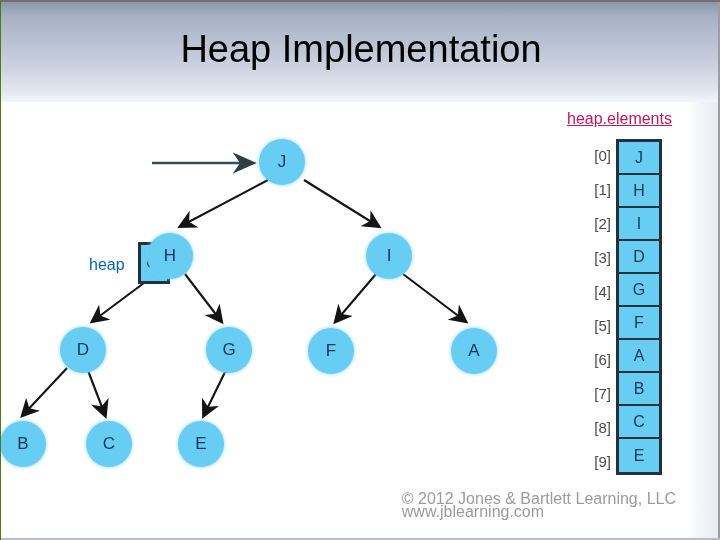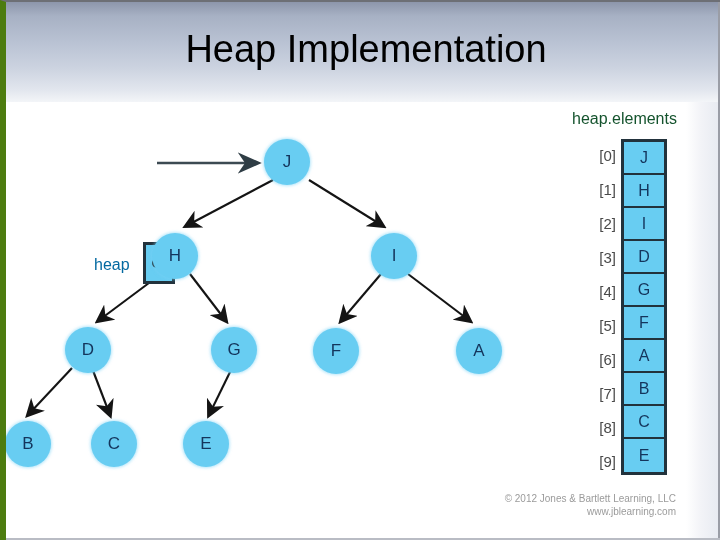--- a/index.html
+++ b/index.html
@@ -7,21 +7,21 @@
     padding: 0;
     background: #ffffff;
   }
   #slide {
     position: relative;
     width: 720px;
     height: 540px;
     overflow: hidden;
     background: #ffffff;
     font-family: "Liberation Sans", sans-serif;
-    border-left: 6px solid #4d7c0f;
+    border-left: 1px solid #4d7c0f;
     border-top: 2px solid #6d6f75;
     box-sizing: border-box;
   }
   
   #header {
     position: absolute;
     left: 0; top: 0;
     width: 720px;
     height: 100px;
     background: linear-gradient(to bottom, #8d96ab 0%, #a7b1c4 14%, #b9c2d3 40%, #ccd3e0 66%, #e2e6ee 88%, #f3f5f8 100%);
@@ -96,22 +96,23 @@
     left: 146px; top: 156px;
     width: 10px; height: 10px;
     border-radius: 50%;
     background: #111111;
   }
   
   #array-title {
     position: absolute;
     left: 566px; top: 108px;
     font-size: 16px;
-    color: #14532d;
+    color: #be185d;
     white-space: nowrap;
+    text-decoration: underline;
   }
   #array-box {
     position: absolute;
     left: 615px; top: 137px;
     width: 46px;
     border: 3px solid #22323c;
     box-sizing: border-box;
   }
   .cell {
     height: 33px;
@@ -131,22 +132,21 @@
     width: 40px;
     text-align: right;
     font-size: 15px;
     color: #4a4a4a;
   }
   
   #footer {
     position: absolute;
     right: 44px;
     bottom: 22px;
-    text-align: right;
-    font-size: 10px;
+    font-size: 16px;
     color: #9b9b9b;
     line-height: 13px;
   }
   svg.edges {
     position: absolute;
     left: 0; top: 0;
     width: 700px; height: 420px;
     pointer-events: none;
   }
 </style>

